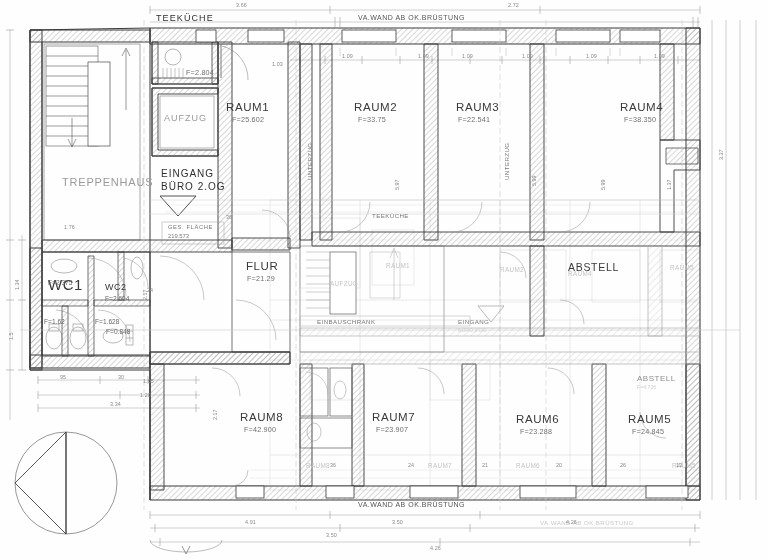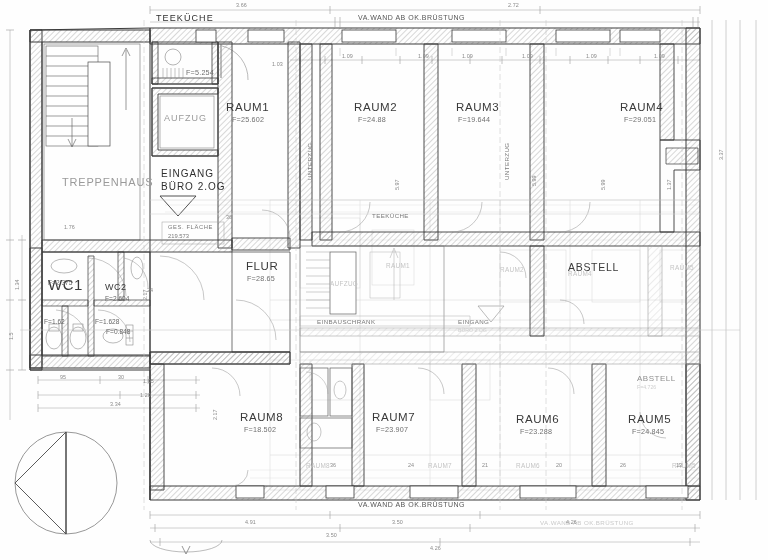--- a/index.html
+++ b/index.html
@@ -405,53 +405,53 @@
 
 <div class="lbl anno-dark" style="left:358px;top:14px">VA.WAND AB OK.BRÜSTUNG</div>
 <div class="lbl anno-dark" style="left:358px;top:501px">VA.WAND AB OK.BRÜSTUNG</div>
 <div class="lbl anno ghost" style="left:540px;top:519px">VA.WAND AB OK.BRÜSTUNG</div>
 
 <div class="lbl hdr" style="left:156px;top:13px">TEEKÜCHE</div>
 <div class="lbl anno" style="left:372px;top:212px">TEEKÜCHE</div>
 
 <div class="lbl big" style="left:62px;top:176px;color:#9a9a9a">TREPPENHAUS</div>
 <div class="lbl" style="left:164px;top:113px;font-size:9px;letter-spacing:1px;color:#9a9a9a">AUFZUG</div>
-<div class="lbl room-area" style="left:186px;top:68px">F=5.254</div>
+<div class="lbl room-area" style="left:186px;top:68px">F=2.804</div>
 
 <div class="lbl" style="left:161px;top:168px;font-size:10px;letter-spacing:1px;color:#2f2f2f">EINGANG</div>
 <div class="lbl" style="left:161px;top:181px;font-size:10px;letter-spacing:1px;color:#2f2f2f">BÜRO  2.OG</div>
 <div class="lbl" style="left:168px;top:224px;font-size:5.8px;letter-spacing:.6px;color:#7a7a7a">GES. FLÄCHE</div>
 <div class="lbl" style="left:168px;top:233px;font-size:5.8px;color:#7a7a7a">219.573</div>
 
 <div class="lbl room-name" style="left:226px;top:101px">RAUM1</div>
 <div class="lbl room-area" style="left:232px;top:115px">F=25.602</div>
 
 <div class="lbl room-name" style="left:354px;top:101px">RAUM2</div>
-<div class="lbl room-area" style="left:358px;top:115px">F=24.88</div>
+<div class="lbl room-area" style="left:358px;top:115px">F=33.75</div>
 
 <div class="lbl room-name" style="left:456px;top:101px">RAUM3</div>
-<div class="lbl room-area" style="left:458px;top:115px">F=19.644</div>
+<div class="lbl room-area" style="left:458px;top:115px">F=22.541</div>
 
 <div class="lbl room-name" style="left:620px;top:101px">RAUM4</div>
-<div class="lbl room-area" style="left:624px;top:115px">F=29.051</div>
+<div class="lbl room-area" style="left:624px;top:115px">F=38.350</div>
 
 <div class="lbl room-name" style="left:240px;top:411px">RAUM8</div>
-<div class="lbl room-area" style="left:244px;top:425px">F=18.502</div>
+<div class="lbl room-area" style="left:244px;top:425px">F=42.900</div>
 
 <div class="lbl room-name" style="left:372px;top:411px">RAUM7</div>
 <div class="lbl room-area" style="left:376px;top:425px">F=23.907</div>
 
 <div class="lbl room-name" style="left:516px;top:413px">RAUM6</div>
 <div class="lbl room-area" style="left:520px;top:427px">F=23.288</div>
 
 <div class="lbl room-name" style="left:628px;top:413px">RAUM5</div>
 <div class="lbl room-area" style="left:632px;top:427px">F=24.845</div>
 
 <div class="lbl room-name" style="left:246px;top:260px">FLUR</div>
-<div class="lbl room-area" style="left:247px;top:274px">F=28.65</div>
+<div class="lbl room-area" style="left:247px;top:274px">F=21.29</div>
 
 <div class="lbl" style="left:48px;top:276px;font-size:15px;letter-spacing:.5px;color:#3a3a3a">WC1</div>
 <div class="lbl small-area" style="left:48px;top:279px">F=2.375</div>
 <div class="lbl" style="left:105px;top:282px;font-size:9px;letter-spacing:.5px;color:#3a3a3a">WC2</div>
 <div class="lbl small-area" style="left:105px;top:295px">F=2.604</div>
 <div class="lbl small-area" style="left:44px;top:318px">F=1.62</div>
 <div class="lbl small-area" style="left:95px;top:318px">F=1.628</div>
 <div class="lbl small-area" style="left:106px;top:328px">F=0.848</div>
 
 <div class="lbl" style="left:568px;top:261px;font-size:10.5px;letter-spacing:.7px;color:#3a3a3a">ABSTELL</div>

